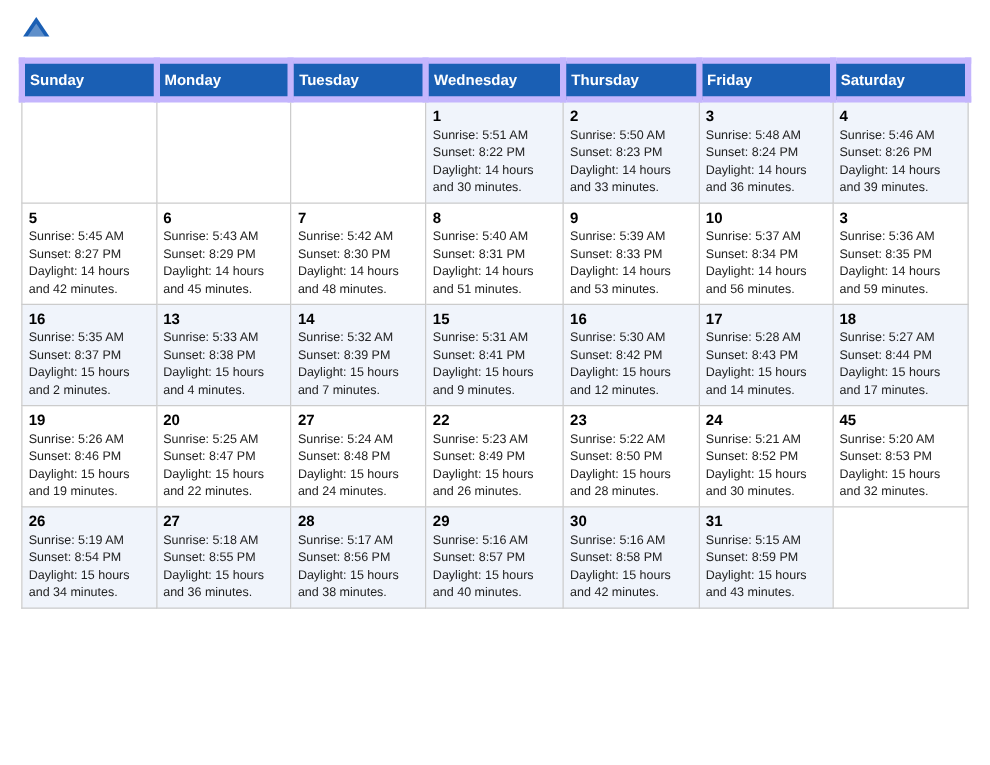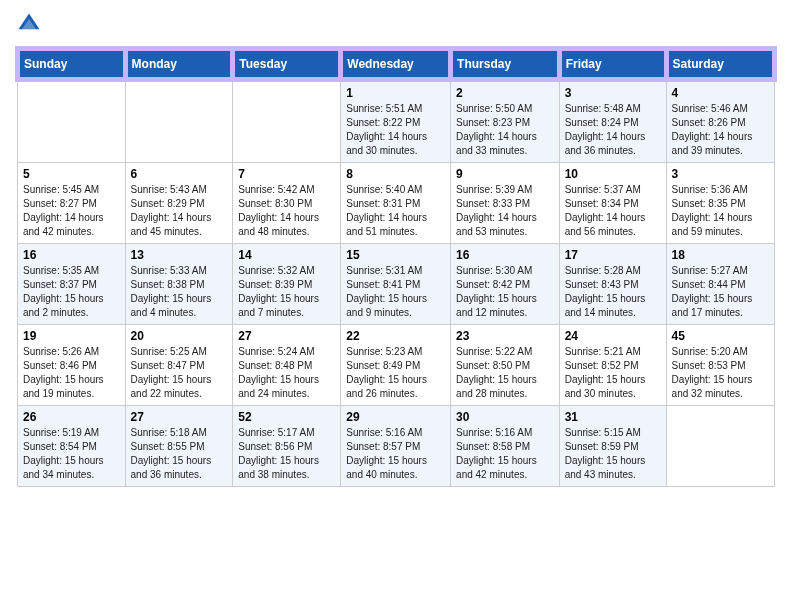--- a/index.html
+++ b/index.html
@@ -234,21 +234,21 @@
       <tr>
         <td>
           <span class="day-num">26</span>
           <div class="day-info">Sunrise: 5:19 AM<br>Sunset: 8:54 PM<br>Daylight: 15 hours and 34 minutes.</div>
         </td>
         <td>
           <span class="day-num">27</span>
           <div class="day-info">Sunrise: 5:18 AM<br>Sunset: 8:55 PM<br>Daylight: 15 hours and 36 minutes.</div>
         </td>
         <td>
-          <span class="day-num">52</span>
+          <span class="day-num">28</span>
           <div class="day-info">Sunrise: 5:17 AM<br>Sunset: 8:56 PM<br>Daylight: 15 hours and 38 minutes.</div>
         </td>
         <td>
           <span class="day-num">29</span>
           <div class="day-info">Sunrise: 5:16 AM<br>Sunset: 8:57 PM<br>Daylight: 15 hours and 40 minutes.</div>
         </td>
         <td>
           <span class="day-num">30</span>
           <div class="day-info">Sunrise: 5:16 AM<br>Sunset: 8:58 PM<br>Daylight: 15 hours and 42 minutes.</div>
         </td>

